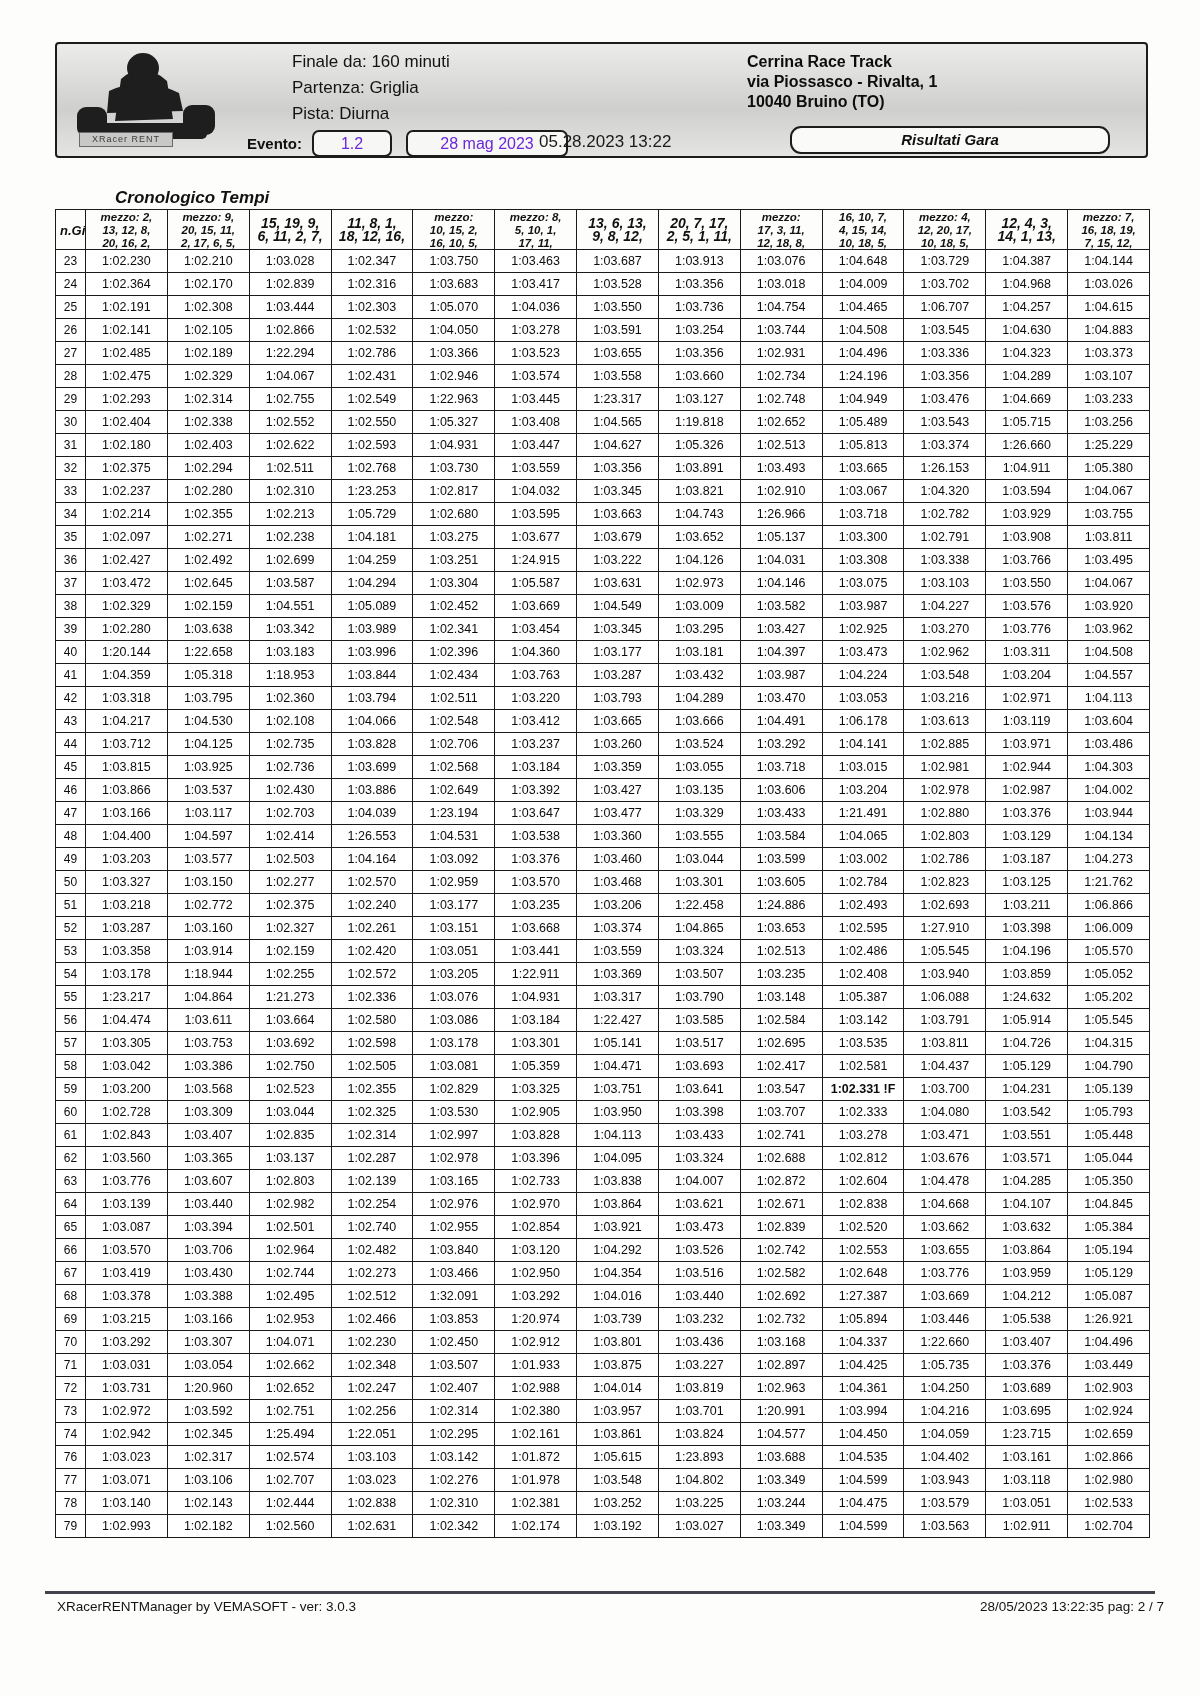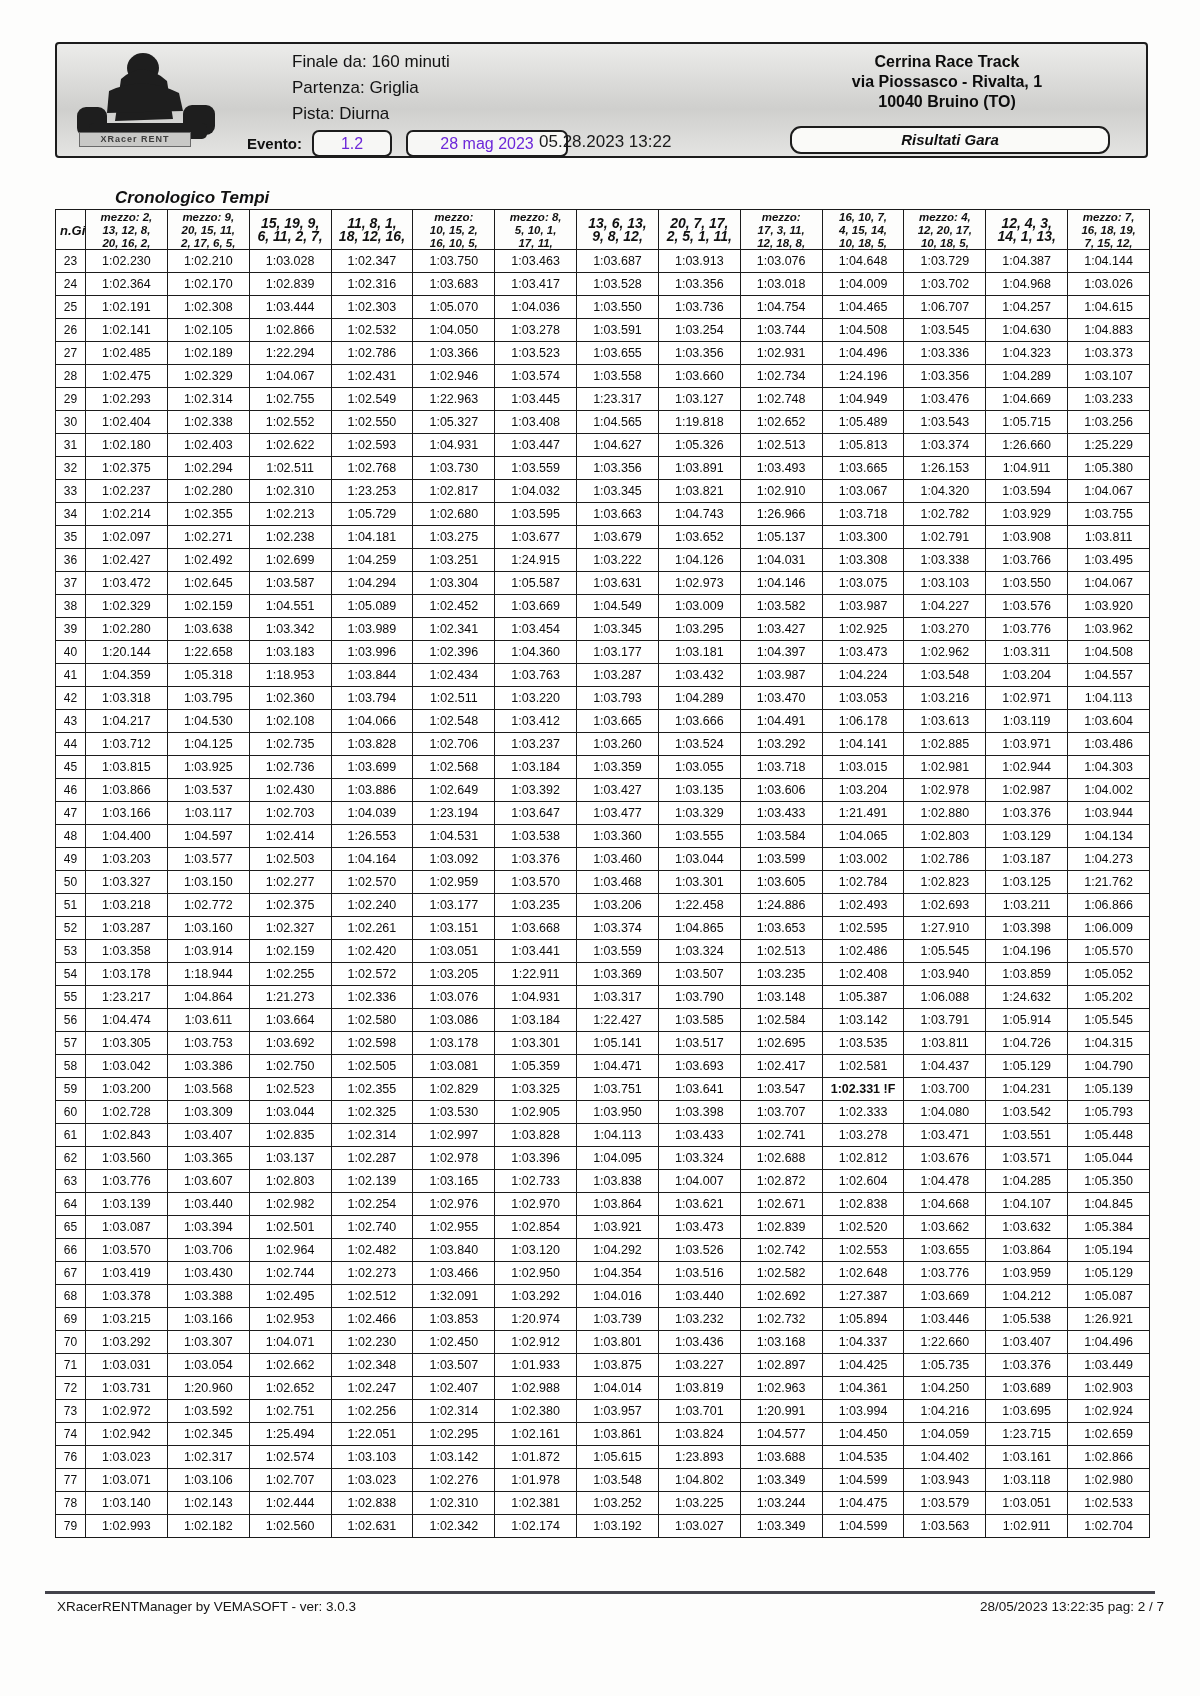--- a/index.html
+++ b/index.html
@@ -3,32 +3,32 @@
 <meta charset="utf-8">
 <style>
   html,body{margin:0;padding:0;background:#ffffff;}
   .page{position:relative;width:1200px;height:1696px;background:#fdfdfc;font-family:"Liberation Sans",sans-serif;color:#111;overflow:hidden;}
 
   
   .hdr{position:absolute;left:55px;top:42px;width:1093px;height:116px;box-sizing:border-box;
        border:2px solid #1c1c1c;border-radius:4px;
        background:linear-gradient(180deg,#ececea 0%,#d9d9d7 38%,#cfcfcd 58%,#e4e4e2 100%);}
   .logo{position:absolute;left:14px;top:3px;width:150px;height:106px;}
-  .logo-cap{position:absolute;left:22px;top:88px;width:112px;height:15px;box-sizing:border-box;
+  .logo-cap{position:absolute;left:22px;top:88px;width:94px;height:15px;box-sizing:border-box;
        border:1px solid #6a6a6a;background:#c8c8c6;color:#3c3c3c;font-size:9px;line-height:13px;
-       text-align:center;letter-spacing:1px;font-weight:bold;}
+       text-align:center;letter-spacing:1px;font-weight:normal;}
   .race-info{position:absolute;left:235px;top:5px;font-size:17px;line-height:26px;color:#141414;}
   .evento-row{position:absolute;left:190px;top:86px;display:flex;align-items:center;}
   .evento-lab{font-weight:bold;font-size:15px;margin-right:10px;}
   .pillbox{box-sizing:border-box;border:2px solid #1c1c1c;border-radius:7px;background:#f7f7f5;
        height:27px;line-height:23px;text-align:center;font-size:16px;color:#6d28d9;}
   .pb1{width:80px;margin-right:14px;}
   .pb2{width:162px;}
   .stamp{position:absolute;left:482px;top:88px;font-size:17px;color:#1a1a1a;}
-  .track{position:absolute;left:690px;top:8px;width:400px;text-align:center;font-weight:bold;
+  .track{position:absolute;left:690px;top:8px;width:400px;font-weight:bold;
        font-size:16px;line-height:20px;color:#0d0d0d;}
   .results-box{position:absolute;left:733px;top:82px;width:320px;height:28px;box-sizing:border-box;
        border:2px solid #1c1c1c;border-radius:11px;background:#fafaf8;text-align:center;
        font-weight:bold;font-style:italic;font-size:15px;line-height:24px;}
 
   
   .sec-title{position:absolute;left:115px;top:188px;font-weight:bold;font-style:italic;font-size:17px;}
 
   
   table.laps{position:absolute;left:55px;top:209px;width:1095px;border-collapse:collapse;table-layout:fixed;}

